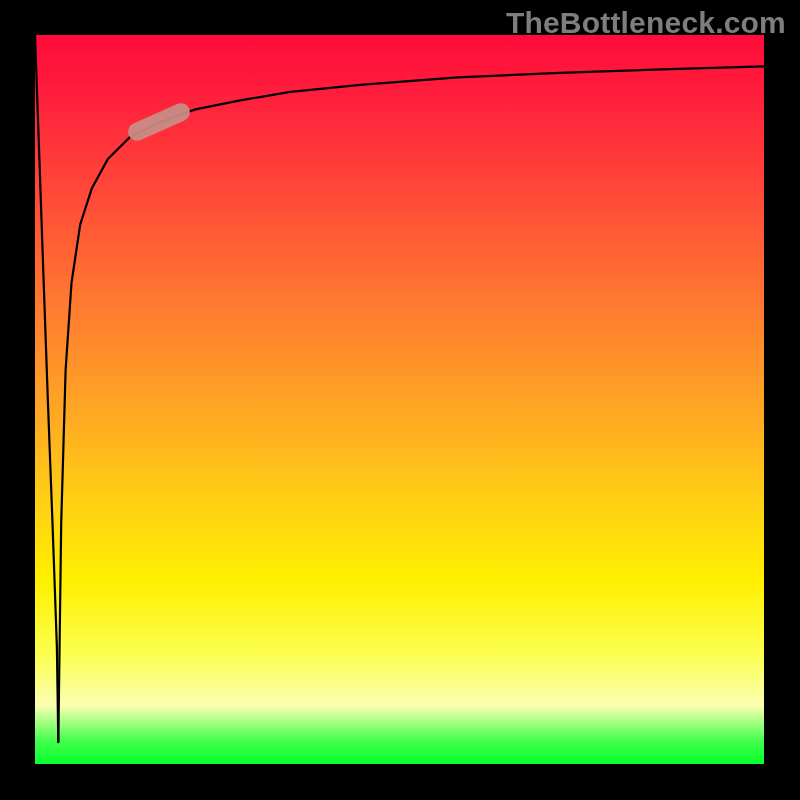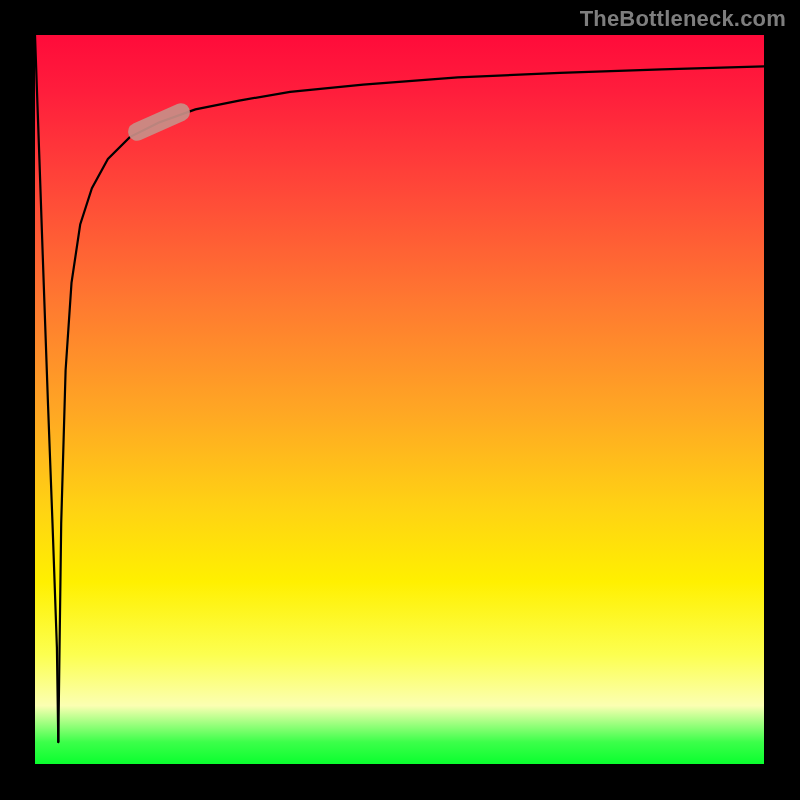--- a/index.html
+++ b/index.html
@@ -51,21 +51,21 @@
     border-radius: 9px;
     transform-origin: center center;
     opacity: 0.93;
   }
 
   .attribution {
     position: absolute;
     top: 6px;
     right: 14px;
     font-family: Arial, Helvetica, sans-serif;
-    font-size: 22px;
+    font-size: 30px;
     font-weight: 700;
     color: #7e7e7e;
     letter-spacing: 0.2px;
   }
 </style>
 </head>
 <body>
 
 <div class="frame">
 

